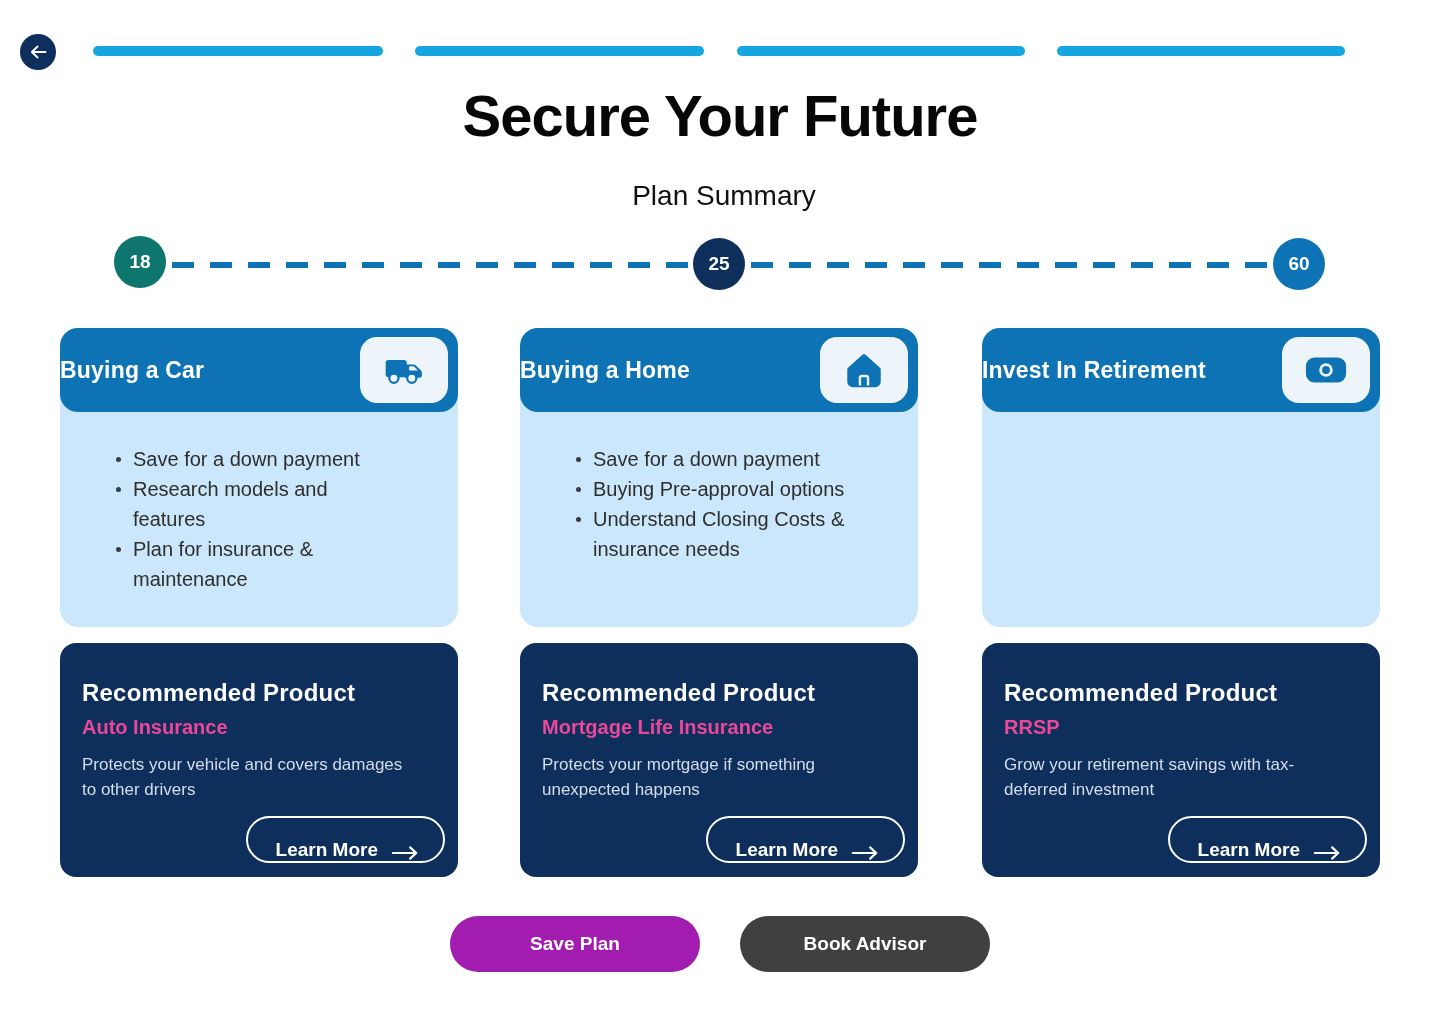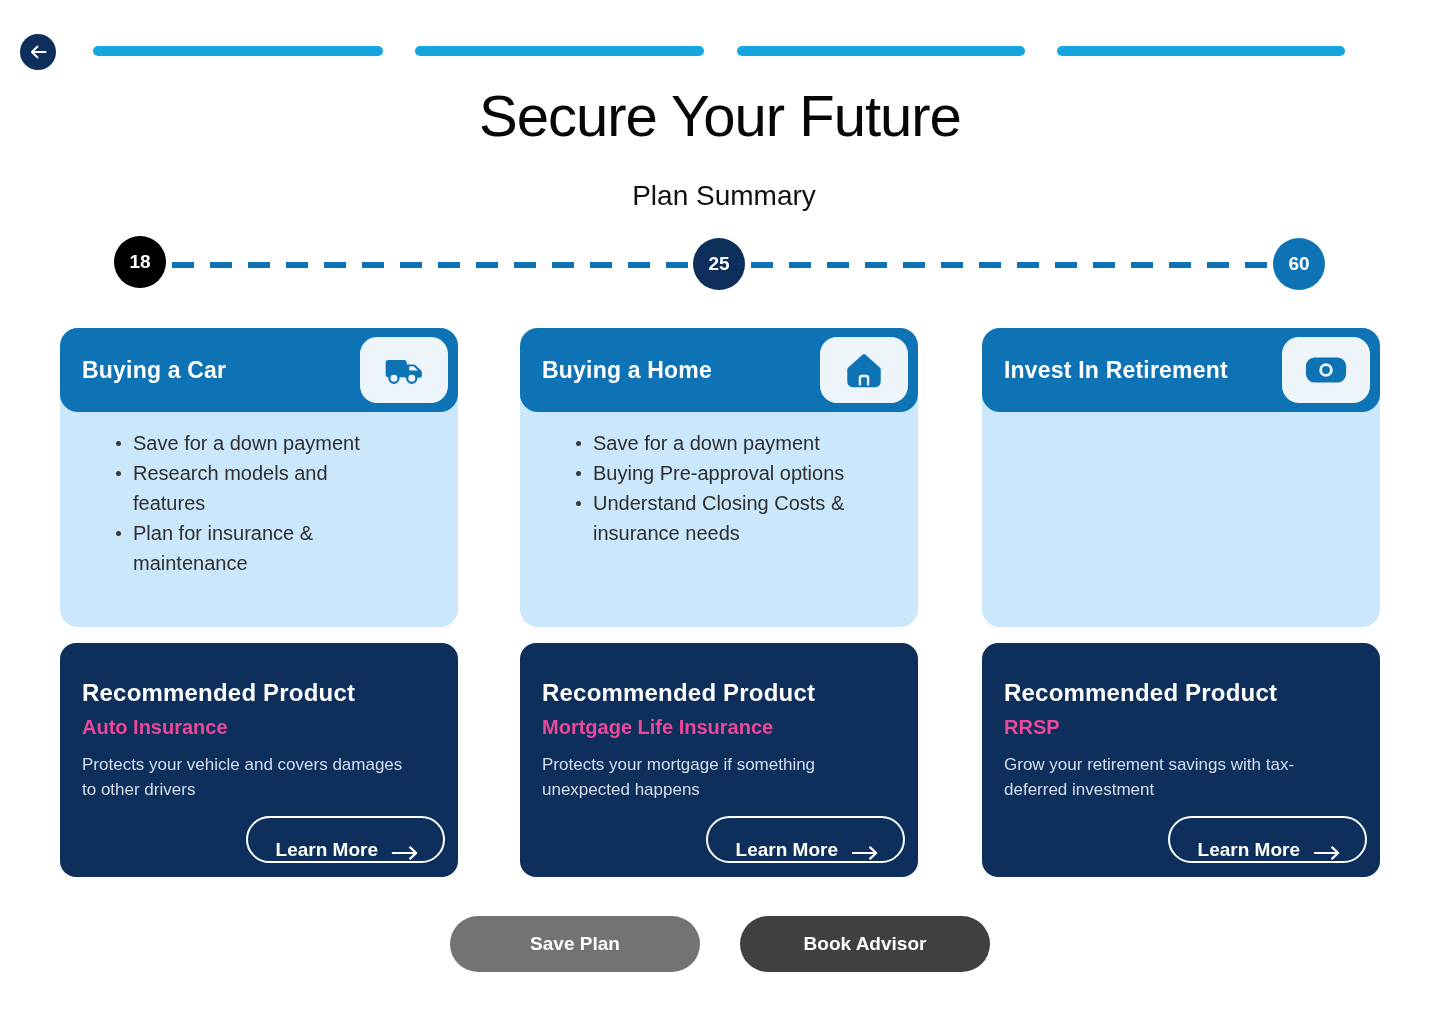--- a/index.html
+++ b/index.html
@@ -10,48 +10,48 @@
   
   .back-btn { position:absolute; left:20px; top:34px; width:36px; height:36px; border-radius:50%;
     background:#0E2E5C; border:none; display:flex; align-items:center; justify-content:center; cursor:pointer; }
   .progress-seg { position:absolute; top:46px; height:10px; border-radius:5px; background:#15A6DF; }
   .seg1 { left:93px;  width:290px; }
   .seg2 { left:415px; width:289px; }
   .seg3 { left:737px; width:288px; }
   .seg4 { left:1057px;width:288px; }
 
   .title { position:absolute; top:82px; left:0; width:100%; text-align:center;
-    font-size:58px; font-weight:400; letter-spacing:-1px; color:#070707; }
+    font-size:58px; font-weight:700; letter-spacing:-1px; color:#070707; }
   .subtitle { position:absolute; top:180px; left:4px; width:100%; text-align:center;
     font-size:28px; font-weight:500; color:#111; }
 
   
   .timeline { position:absolute; left:0; top:236px; width:1440px; height:58px; }
   .t-node { position:absolute; top:0; width:52px; height:52px; border-radius:50%;
     display:flex; align-items:center; justify-content:center;
     color:#fff; font-size:19px; font-weight:700; }
-  .t-node.n1 { left:114px; background:#000000; }
+  .t-node.n1 { left:114px; background:#0f766e; }
   .t-node.n2 { left:693px; background:#0E2E5C; top:2px; }
   .t-node.n3 { left:1273px; background:#0E73B5; top:2px; }
   .t-dash { position:absolute; top:26px; height:6px;
     background:repeating-linear-gradient(90deg,#0E73B5 0 22px,transparent 22px 38px); }
   .d1 { left:172px; width:516px; }
   .d2 { left:751px; width:518px; }
 
   
   .goal-card { position:absolute; top:328px; width:398px; height:299px;
     background:#CBE7FB; border-radius:18px; }
   .col1 { left:60px; } .col2 { left:520px; } .col3 { left:982px; }
   .goal-header { position:absolute; top:0; left:0; width:100%; height:84px;
     background:#0E73B5; border-radius:18px; display:flex; align-items:center; }
-  .goal-title { color:#fff; font-size:23px; font-weight:700; padding-left:22px; letter-spacing:.2px; }
+  .goal-title { color:#fff; font-size:23px; font-weight:700; letter-spacing:.2px; }
   .icon-box { position:absolute; right:10px; top:9px; width:88px; height:66px;
     background:#EDF5FB; border-radius:17px; display:flex; align-items:center; justify-content:center; }
   .goal-list { position:absolute; top:84px; left:0; right:0; bottom:0;
-    list-style:none; padding:16px 24px 0 73px; }
+    list-style:none; padding:32px 24px 0 73px; }
   .goal-list li { position:relative; font-size:20px; line-height:30px; color:#2E2E2E; }
   .goal-list li::before { content:""; position:absolute; left:-17px; top:13px;
     width:5px; height:5px; border-radius:50%; background:#3a3a3a; }
   .col1 .goal-list li { max-width:248px; }
   .col2 .goal-list li { max-width:272px; }
   .col3 .goal-list li { max-width:290px; }
 
   
   .rec-card { position:absolute; top:643px; width:398px; height:234px;
     background:#0E2E5C; border-radius:16px; padding:36px 22px; color:#fff; }
@@ -59,21 +59,21 @@
   .rec-product { font-size:20px; font-weight:700; margin-top:9px; color:#ec4899; }
   .rec-desc { font-size:17px; line-height:25px; margin-top:13px; color:#D4DDE9; max-width:330px; }
   .learn-more { position:absolute; right:13px; bottom:14px; height:47px;
     display:flex; align-items:flex-end; gap:13px; padding:0 24px 0 28px;
     background:transparent; border:2.5px solid #fff; border-radius:26px;
     color:#fff; font-size:19px; font-weight:700; font-family:inherit; cursor:pointer; }
 
   
   .footer-btn { position:absolute; top:916px; width:250px; height:56px; border:none;
     border-radius:28px; color:#fff; font-size:19px; font-weight:700; font-family:inherit; cursor:pointer; }
-  .save-btn { left:450px; background:#737373; }
+  .save-btn { left:450px; background:#a21caf; }
   .book-btn { left:740px; background:#404040; }
 </style>
 </head>
 <body>
 
 <div class="stage">
 
   <button class="back-btn">
     <span style="display:flex;">
       <svg width="17" height="14" viewBox="0 0 18 14">

